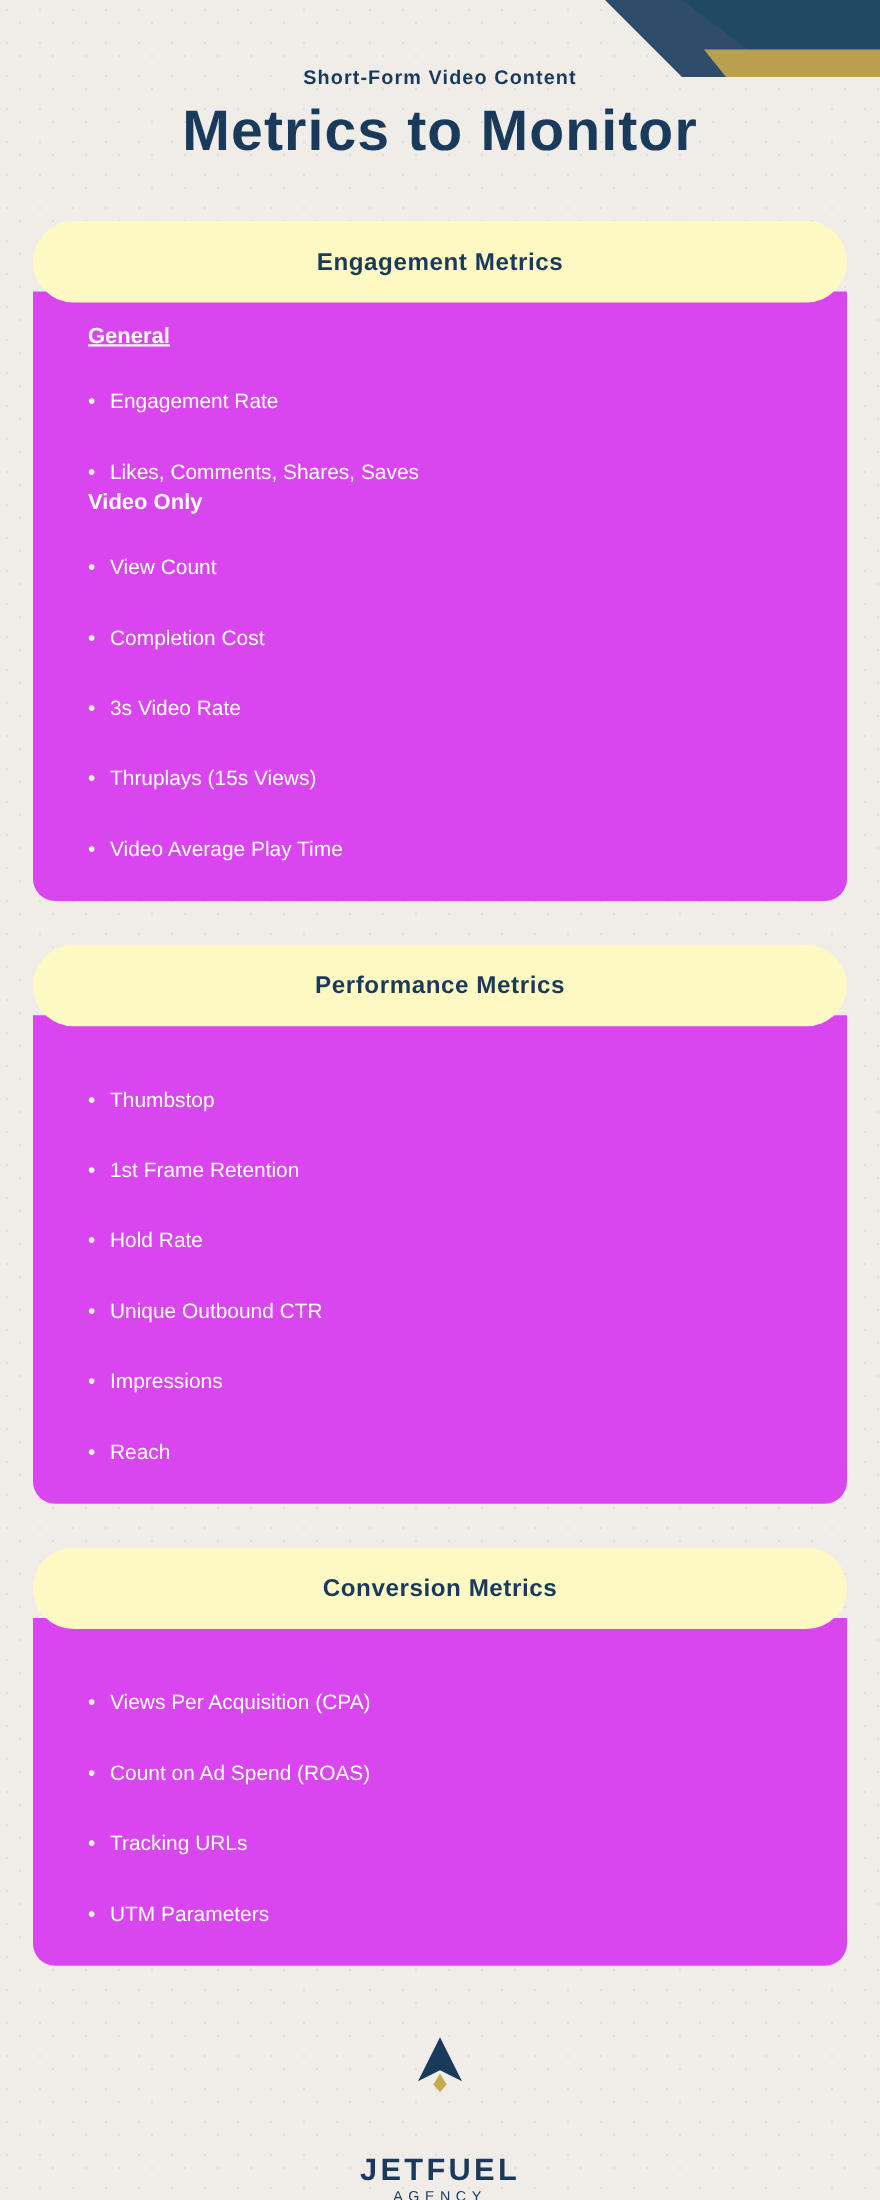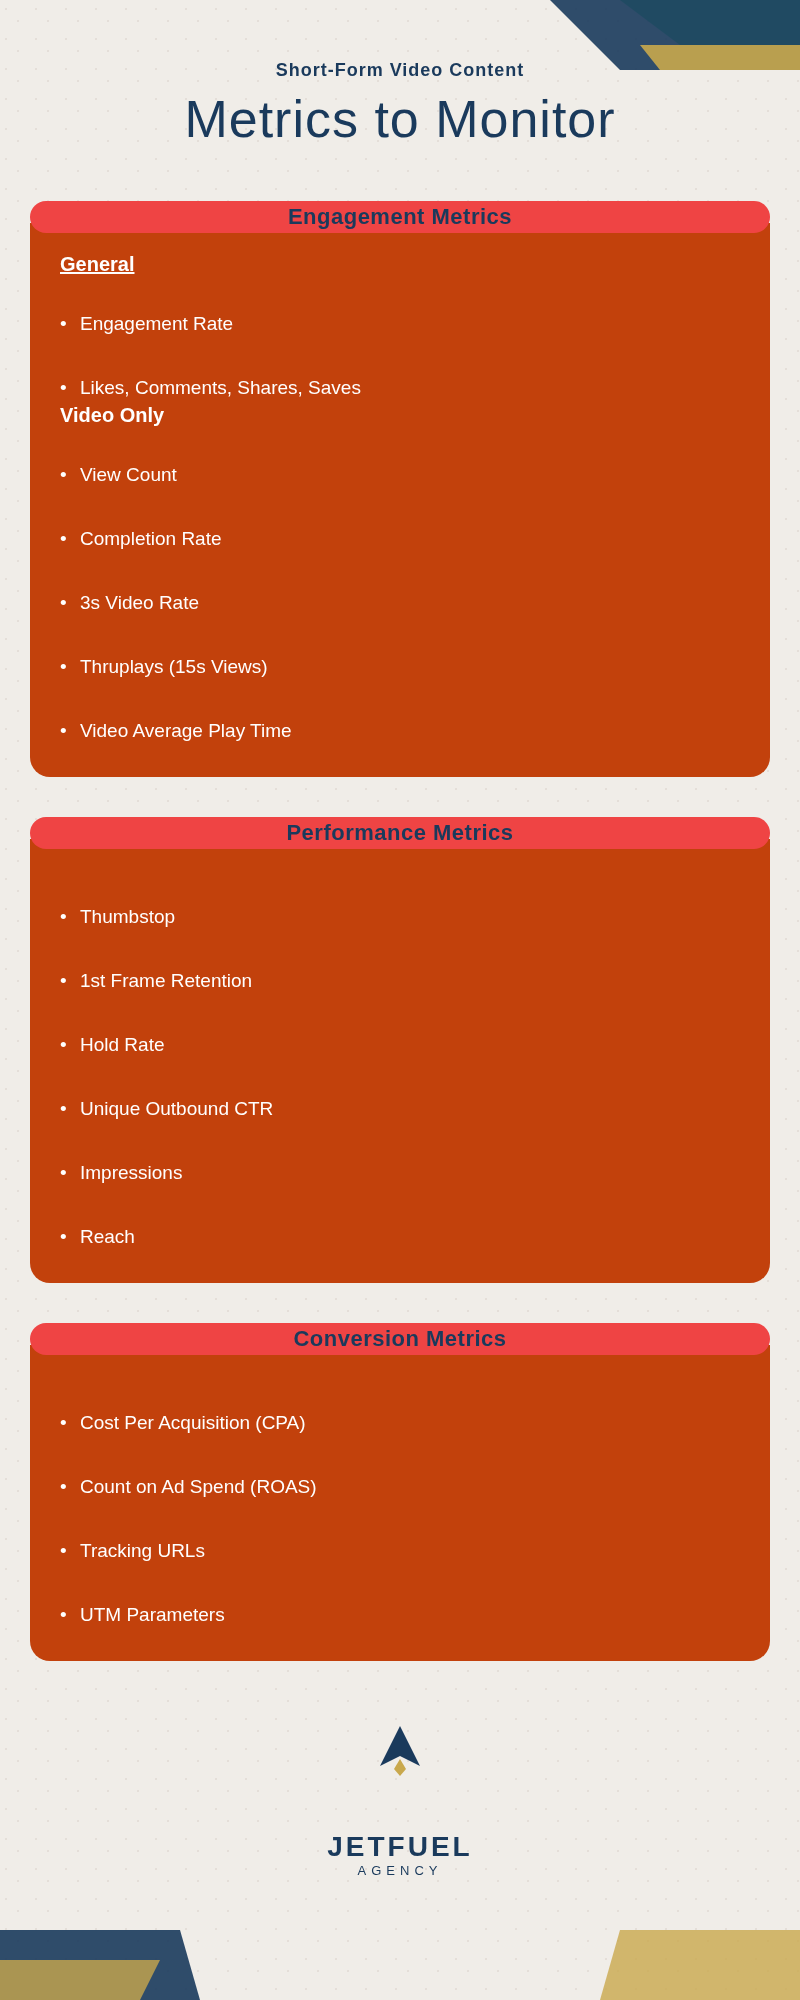--- a/index.html
+++ b/index.html
@@ -41,53 +41,53 @@
       font-size: 18px;
       font-weight: 700;
       color: #1a3a5c;
       letter-spacing: 1px;
       text-transform: none;
       margin-bottom: 8px;
     }
 
     .main-title {
       font-size: 52px;
-      font-weight: 400;
+      font-weight: 700;
       color: #1a3a5c;
       letter-spacing: 1px;
     }
 
     
     .section {
       margin-bottom: 40px;
     }
 
     
     .section-header {
-      background: #ef4444;
+      background: #fef9c3;
       border-radius: 50px;
-      padding: 3px 30px;
+      padding: 24px 30px;
       text-align: center;
       margin-bottom: 0;
       position: relative;
       z-index: 2;
     }
 
     .section-header-text {
       font-size: 22px;
       font-weight: 700;
       color: #1a3a5c;
       letter-spacing: 0.5px;
     }
 
     
     .section-content {
-      background: #c2410c;
+      background: #d946ef;
       border-radius: 0 0 20px 20px;
-      padding: 30px 40px 30px 30px;
+      padding: 30px 40px 30px 50px;
       margin-top: -10px;
       position: relative;
       z-index: 1;
     }
 
     .subsection-title {
       font-size: 20px;
       font-weight: 700;
       color: #ffffff;
       margin-bottom: 12px;
@@ -225,21 +225,21 @@
         <ul class="bullet-list">
           <li>Engagement Rate</li>
           <li>Likes, Comments, Shares, Saves</li>
         </ul>
       </div>
 
       <div>
         <div class="subsection-title">Video Only</div>
         <ul class="bullet-list">
           <li>View Count</li>
-          <li>Completion Rate</li>
+          <li>Completion Cost</li>
           <li>3s Video Rate</li>
           <li>Thruplays (15s Views)</li>
           <li>Video Average Play Time</li>
         </ul>
       </div>
     </div>
   </div>
 
   <div class="section">
     <div class="section-header">
@@ -256,21 +256,21 @@
       </ul>
     </div>
   </div>
 
   <div class="section">
     <div class="section-header">
       <span class="section-header-text">Conversion Metrics</span>
     </div>
     <div class="section-content">
       <ul class="bullet-list">
-        <li>Cost Per Acquisition (CPA)</li>
+        <li>Views Per Acquisition (CPA)</li>
         <li>Count on Ad Spend (ROAS)</li>
         <li>Tracking URLs</li>
         <li>UTM Parameters</li>
       </ul>
     </div>
   </div>
 
   <div class="logo-section">
     <div class="logo-container">
 

